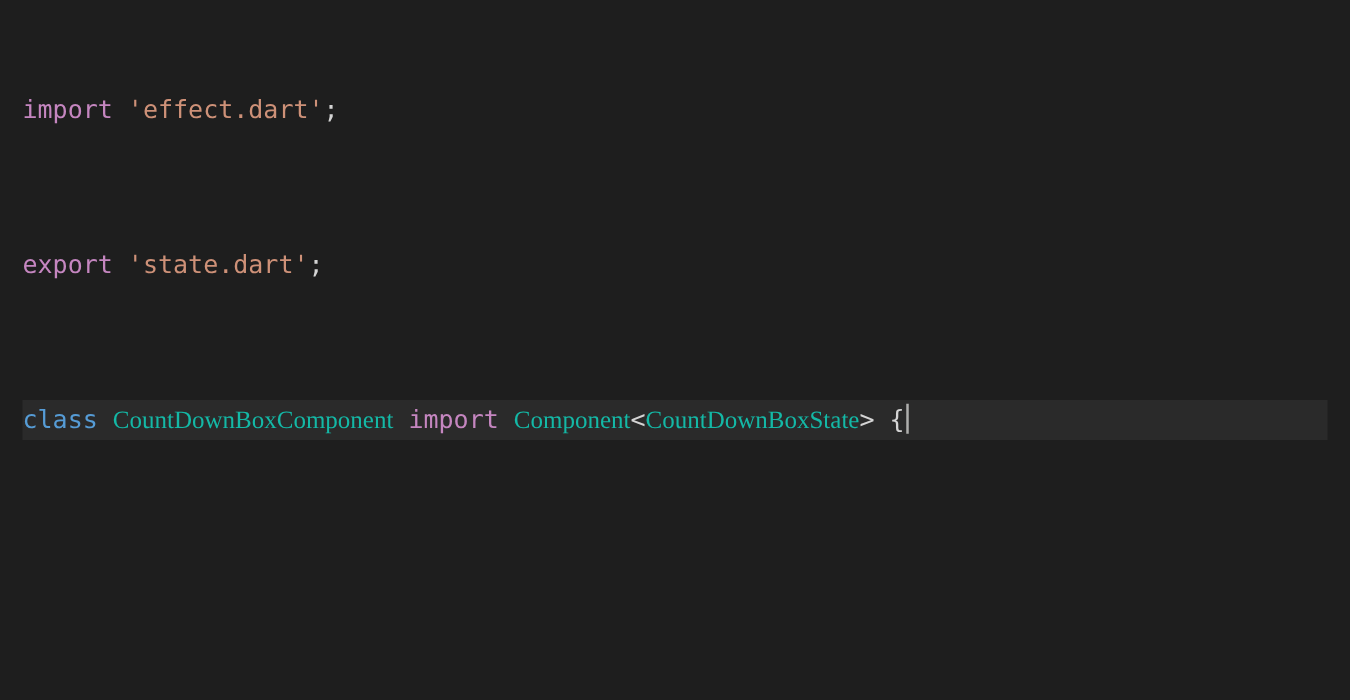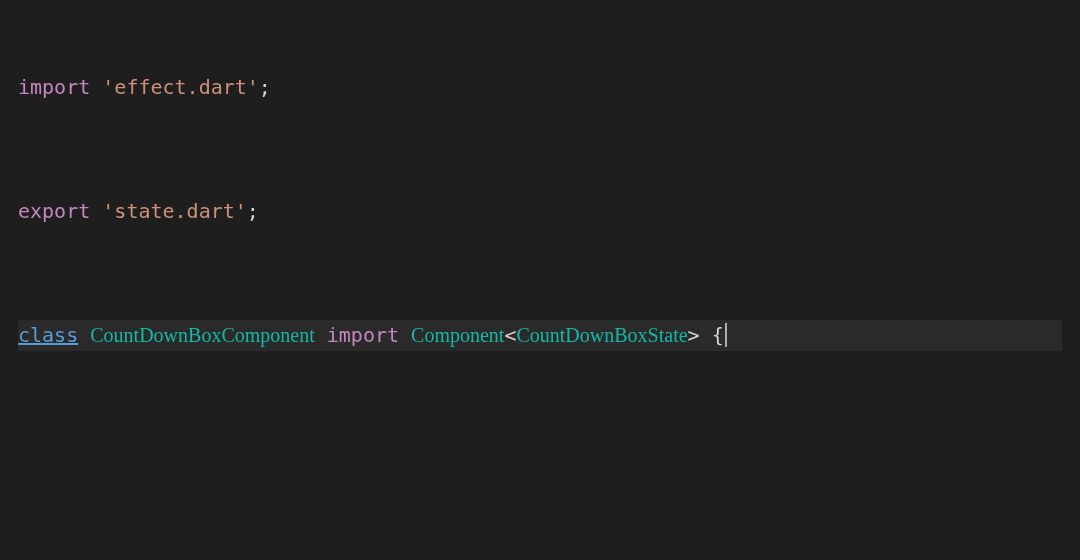--- a/index.html
+++ b/index.html
@@ -13,21 +13,21 @@
     overflow: hidden;
   }
   .editor {
     padding: 10px 18px;
     color: #d4d4d4;
     white-space: pre;
   }
   .line { position: relative; }
   .highlight-line { background: #2a2a2a; }
   .kw-import { color: #c586c0; }
-  .kw-class  { color: #569cd6; text-decoration: underline; }
+  .kw-class  { color: #569cd6; }
   .kw-extends{ color: #c586c0; }
   .string    { color: #ce9178; }
   .type      { color: #14b8a6; font-family: Liberation Serif, serif; }
   .punct     { color: #d4d4d4; }
   .cursor {
     display: inline-block;
     width: 2px;
     height: 24px;
     background: #aeafad;
     vertical-align: text-bottom;

